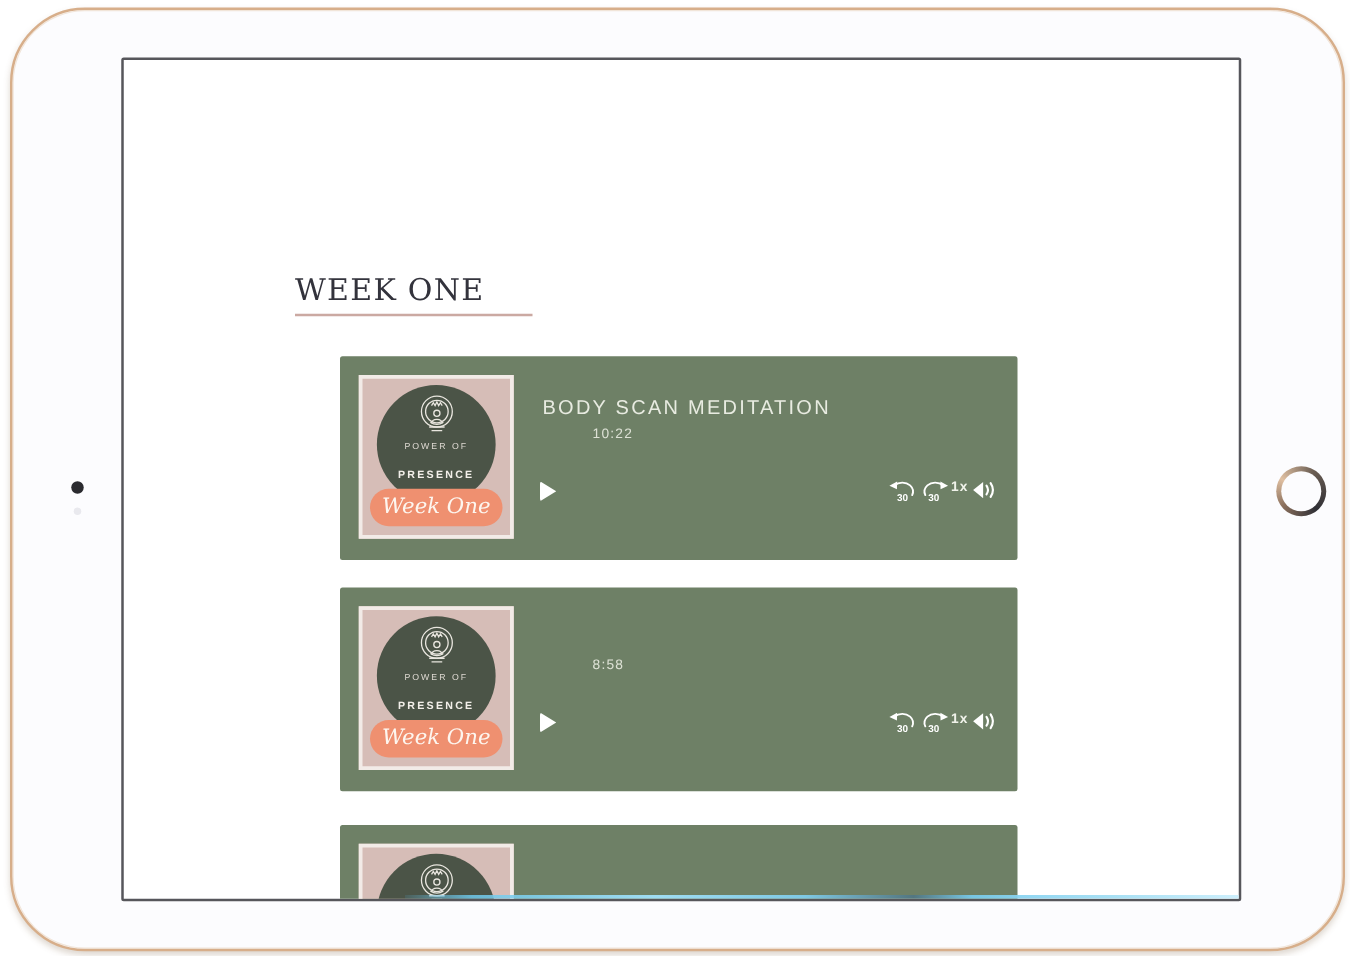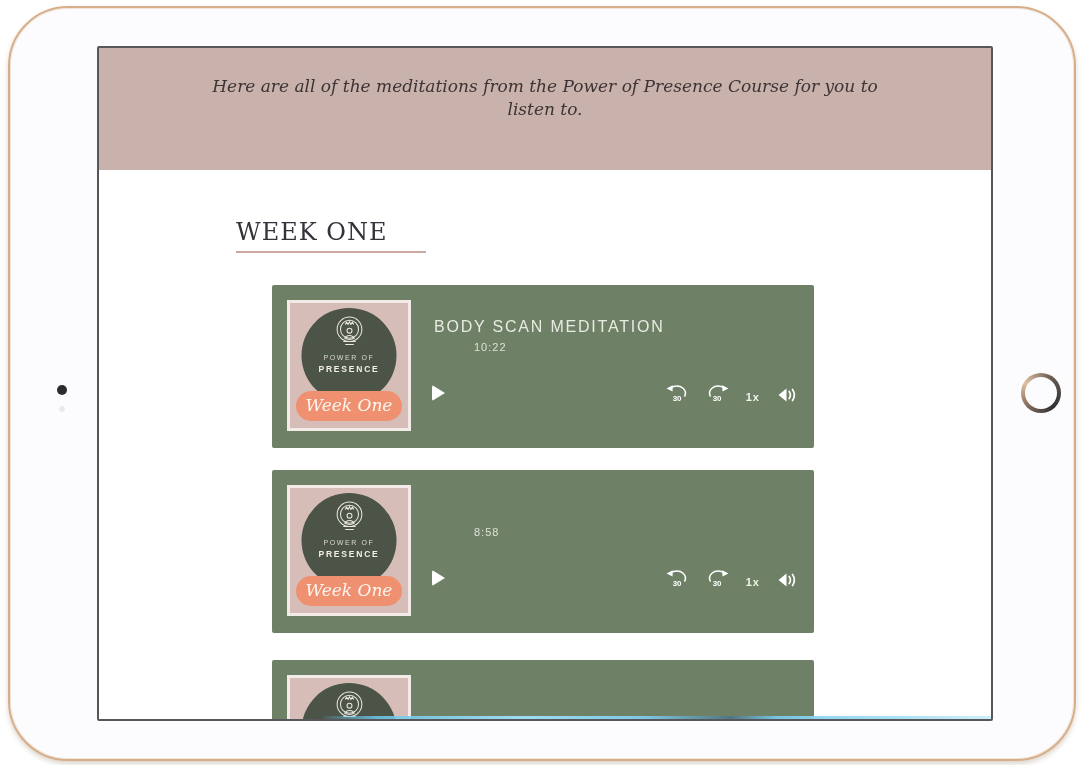--- a/index.html
+++ b/index.html
@@ -39,55 +39,52 @@
 
   
   .card{position:absolute;left:173px;width:542px;height:163px;background:#6e8066;border-radius:2px;}
 
   .art{position:absolute;left:15px;top:15px;width:118px;height:125px;border:3px solid #f2ebe7;
           background:#d6bdb7;}
   .art-circle{position:absolute;left:50%;transform:translateX(-50%);top:5px;width:95px;height:95px;
           border-radius:50%;background:#4b5447;text-align:center;overflow:hidden;}
   .logo-icon{display:block;margin:7px auto 0;}
   .brand1{font-size:7px;letter-spacing:1.6px;color:#ded9d2;margin-top:1px;}
-  .brand2{font-size:8.5px;font-weight:bold;letter-spacing:1.8px;color:#f2efe9;margin-top:3px;}
+  .brand2{font-size:8.5px;font-weight:bold;letter-spacing:1.8px;color:#f2efe9;margin-top:13px;}
   .badge{position:absolute;left:6px;right:6px;bottom:7px;height:30px;border-radius:15px;
           background:#ef9070;color:#fdf6ef;font-family:"DejaVu Serif",serif;font-style:italic;
           font-size:17px;line-height:29px;text-align:center;}
 
   .ep-title{position:absolute;left:162px;top:33px;font-size:16px;font-weight:500;
           letter-spacing:1.8px;color:#e8ebe1;white-space:nowrap;}
   .ep-duration{position:absolute;left:162px;top:56px;font-size:11px;letter-spacing:1px;color:#dde1d5;margin-left:40px;}
 
   .controls{position:absolute;left:160px;right:16px;top:97px;height:22px;display:flex;
           justify-content:space-between;align-items:center;}
   .play-btn{width:14px;height:18px;cursor:pointer;display:flex;align-items:center;}
   .play-tri{width:0;height:0;border-top:8px solid transparent;border-bottom:8px solid transparent;
           border-left:13px solid #ffffff;border-radius:2px;}
-  .right-controls{display:flex;align-items:flex-end;gap:17px;}
+  .right-controls{display:flex;align-items:flex-start;gap:2px;}
   .speed{font-size:11px;font-weight:700;letter-spacing:1px;color:#f0f2ea;cursor:pointer;}
   .icon-btn{cursor:pointer;display:block;}
 </style>
 </head>
 <body>
 
 <div class="stage">
 
   <div class="device">
     <div class="camera-dot"></div>
     <div class="camera-dot-small"></div>
     <div class="home-button">
       <div class="home-button-inner"></div>
     </div>
 
     <div class="screen" style="left:87px;top:38px;">
 
-      <div class="header-band">
-        <div class="header-text">Here are all of the meditations from the Power of Presence Course for you to listen to.</div>
-      </div>
 
       <div class="section-title">WEEK ONE</div>
       <div class="section-underline"></div>
 
       <div class="card" style="top:237px">
         <div class="art">
           <div class="art-circle">
             <svg class="logo-icon" width="38" height="38" viewBox="0 0 40 40">
               <g fill="none" stroke="#e9e6df" stroke-width="1.1">
                 <circle cx="20" cy="15" r="13"></circle>

